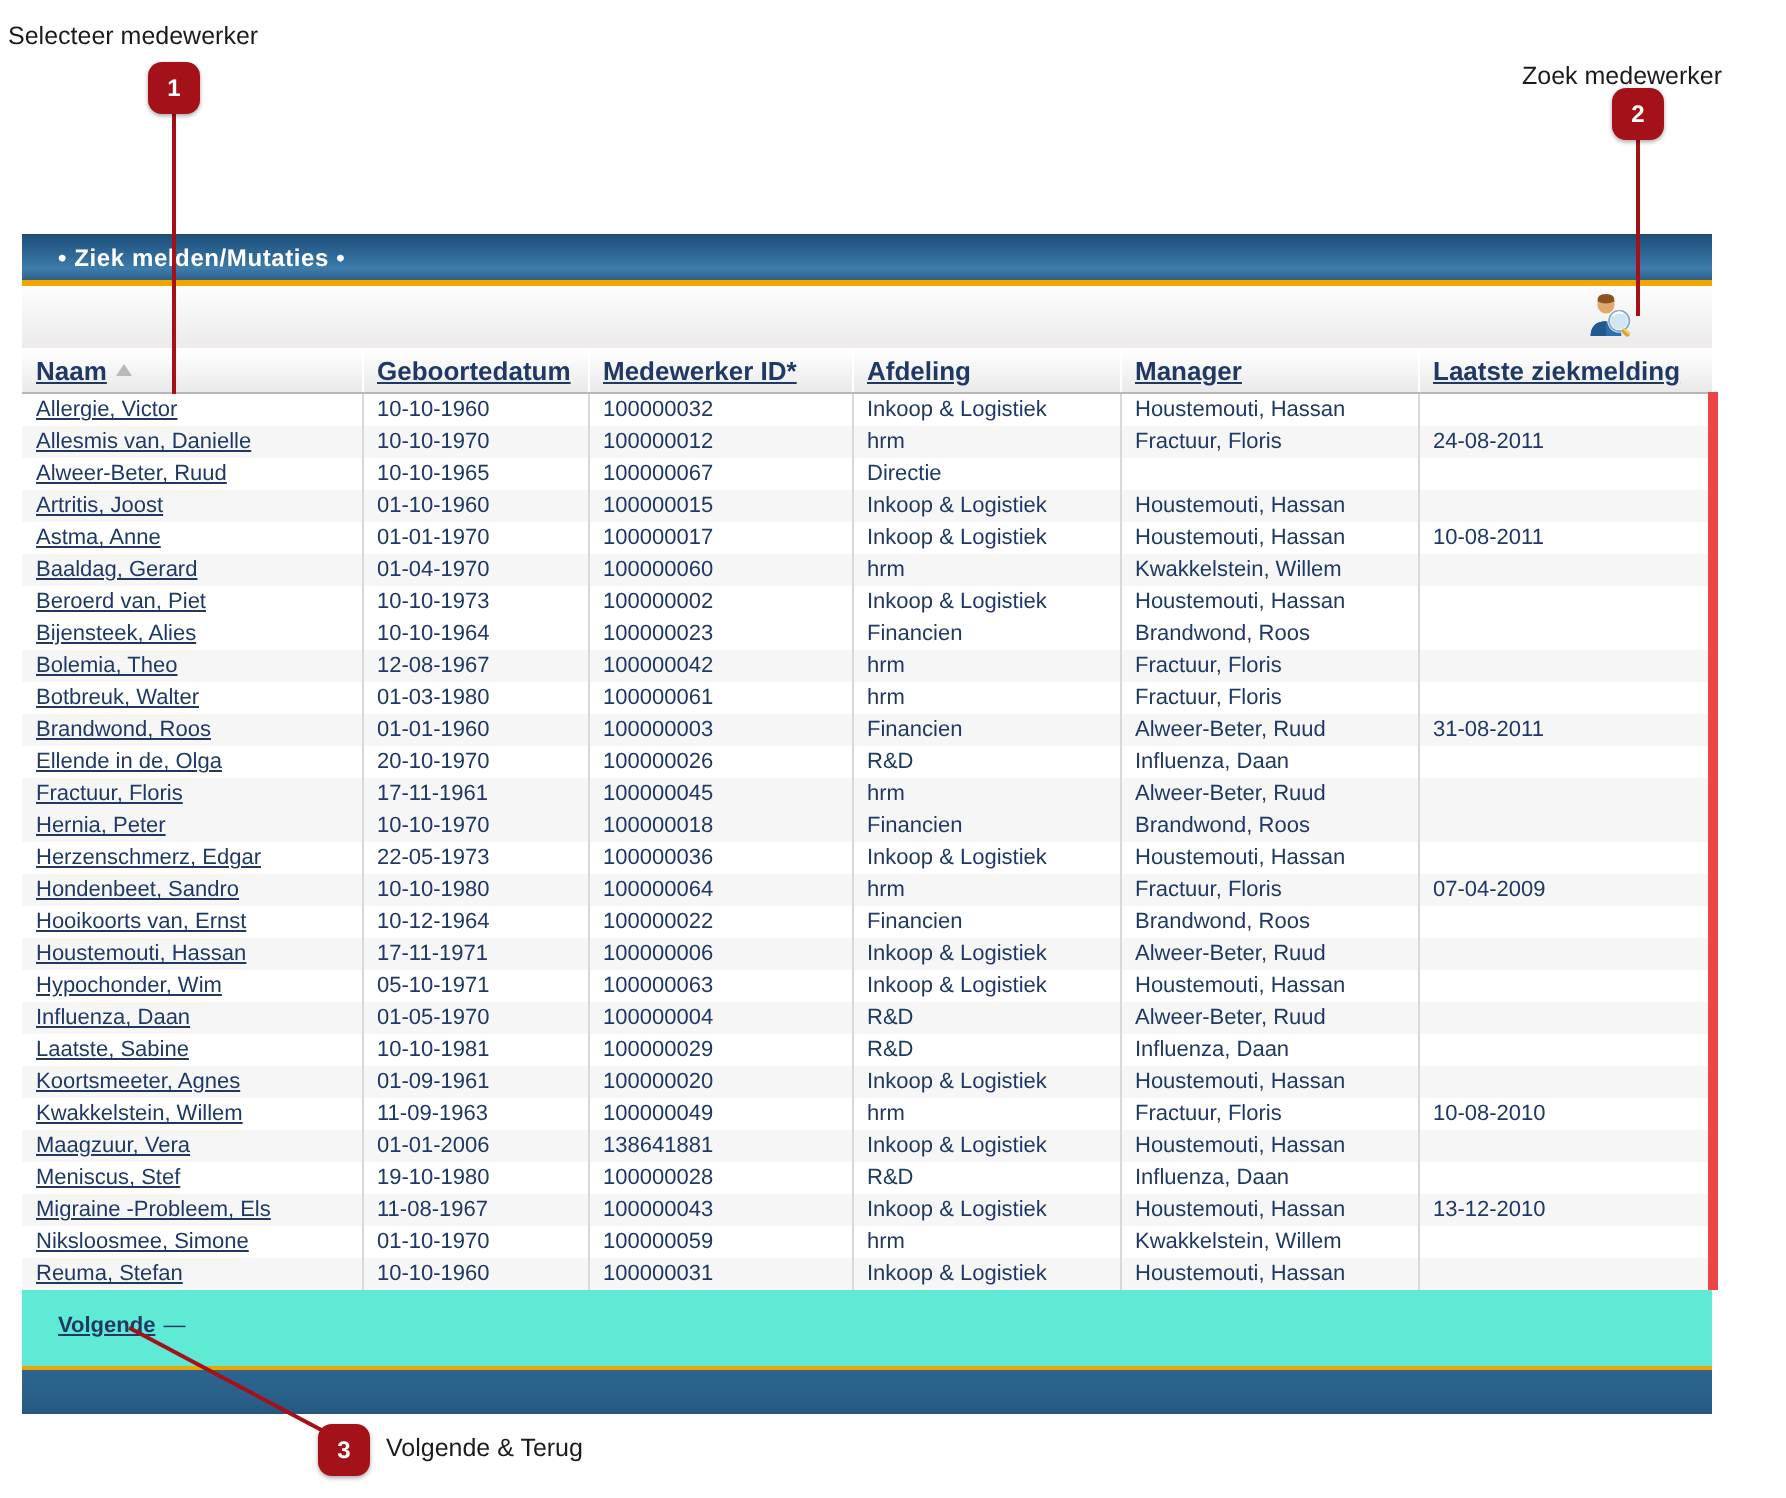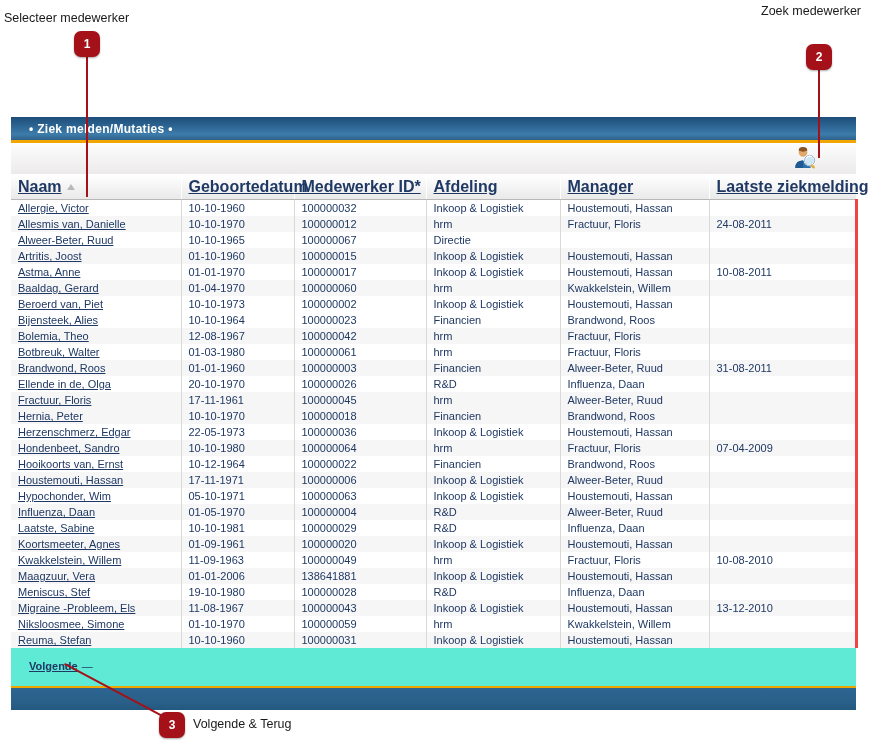--- a/index.html
+++ b/index.html
@@ -89,21 +89,21 @@
     width:100%;
     border-collapse:collapse;
     table-layout:fixed;
     background:#ffffff;
   }
   table.grid th{
     background:linear-gradient(180deg,#ffffff 0%,#e9e9e9 100%);
     text-align:left;
     padding:3px 6px 3px 7px;
     font-family:"Liberation Sans", sans-serif;
-    font-size:16px;
+    font-size:13px;
     font-weight:bold;
     color:#1f3864;
     border-bottom:1px solid #b8b8b8;
     border-right:1px solid #ffffff;
     height:15px;
     white-space:nowrap;
     vertical-align:middle;
   }
   table.grid th .hlabel{
     text-decoration:underline;
@@ -122,21 +122,21 @@
     padding:1px 6px 1px 7px;
     font-family:"Liberation Sans", sans-serif;
     font-size:11px;
     color:#1f3864;
     height:14px;
     border-right:1px solid #d9d9d9;
     white-space:nowrap;
     overflow:hidden;
     vertical-align:middle;
   }
-  table.grid td:last-child{border-right:3px solid #ef4444;margin-left:27px;}
+  table.grid td:last-child{border-right:5px solid #ef4444;margin-left:27px;}
   table.grid tr.row-even td{background:#ffffff;}
   table.grid tr.row-odd  td{background:#f6f6f6;}
   td.name a{
     color:#1f3864;
     text-decoration:underline;
     cursor:pointer;
   }
 
   .col-naam{width:170px;}
   .col-geb{width:113px;}
@@ -169,21 +169,21 @@
     background:linear-gradient(180deg,#2b6590 0%,#2a618b 55%,#24587f 100%);
   }
 </style>
 </head>
 <body>
 
 <div class="annot-label" style="left:4px;top:11px;">Selecteer medewerker</div>
 <div class="badge" style="left:74px;top:31px;">1</div>
 <div class="leader leader-v" style="left:86px;top:55px;height:142px;"></div>
 
-<div class="annot-label" style="left:761px;top:4px;text-align:right;">Zoek medewerker</div>
+<div class="annot-label" style="left:761px;top:31px;text-align:right;">Zoek medewerker</div>
 <div class="badge" style="left:806px;top:44px;">2</div>
 <div class="leader leader-v" style="left:818px;top:68px;height:90px;"></div>
 
 <div class="panel">
 
   <div class="titlebar">
     <span class="titlebar-text">• Ziek melden/Mutaties •</span>
   </div>
   <div class="gold-rule"></div>
 

